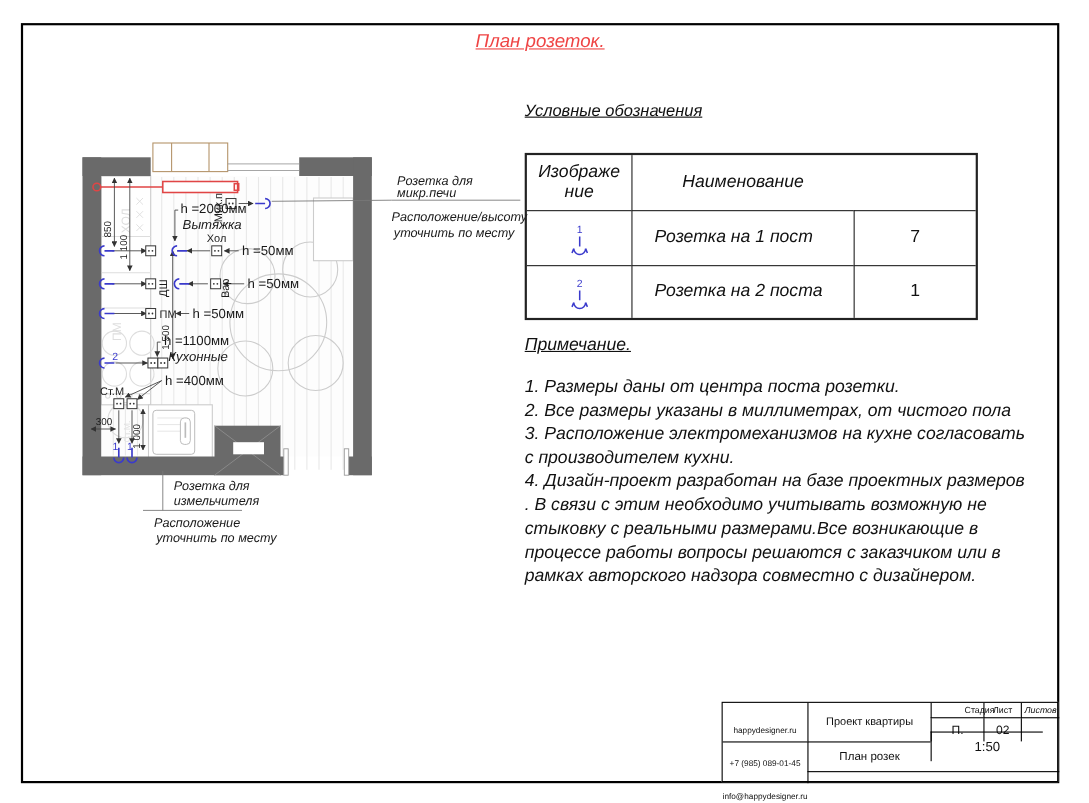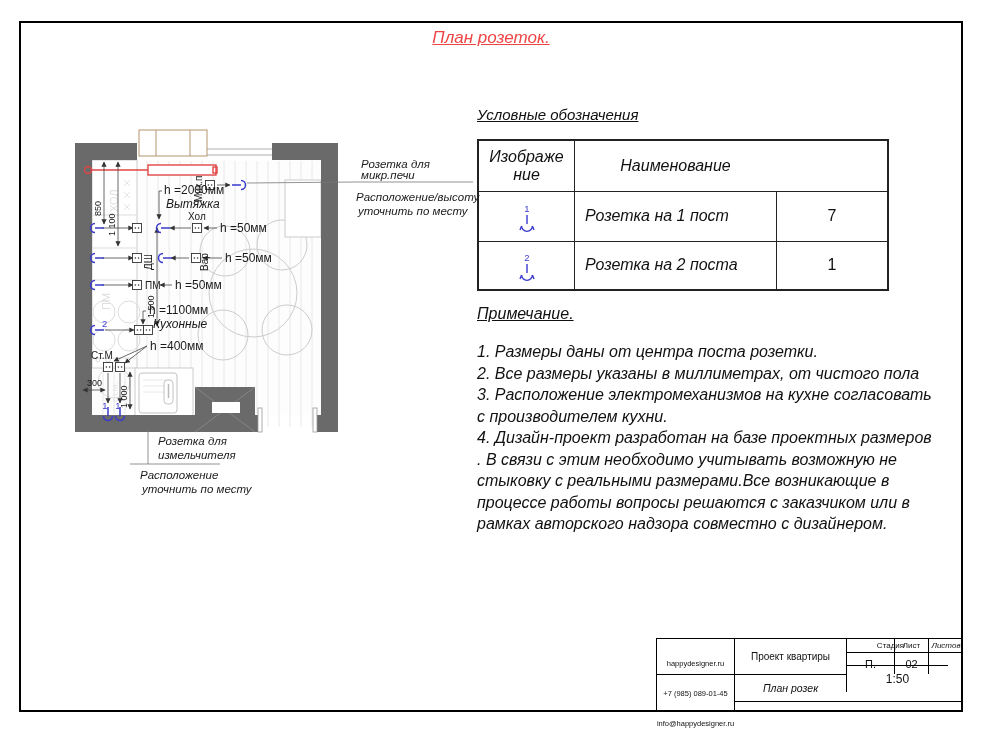--- a/index.html
+++ b/index.html
@@ -17,27 +17,27 @@
   .pt  { font-size:12px; fill:#1a1a1a; }
   .pti { font-size:12px; font-style:italic; fill:#1a1a1a; }
   .pl  { font-size:10px; fill:#1a1a1a; }
   .dim { font-size:9px; fill:#1a1a1a; }
   .co  { font-size:11.5px; font-style:italic; fill:#1a1a1a; }
   .bgl { font-size:11px; fill:#dedede; }
   .bgs { font-size:8px; fill:#e2e2e2; }
   .bd  { font-size:9.5px; fill:#3a3acc; }
 
   
-  .legend-title { position:absolute; left:477px; top:106px; font-size:15px;
+  .legend-title { position:absolute; left:477px; top:92px; font-size:15px;
     font-style:italic; text-decoration:underline; }
   .legend-table { position:absolute; left:477px; top:139px; width:412px; height:152px;
     border:2px solid #222; }
   .lt-cell { position:absolute; display:flex; align-items:center; justify-content:center;
     font-size:16px; font-style:italic; text-align:center; line-height:1.15; }
-  .lt-name { justify-content:flex-start; padding-left:10px; text-align:left; }
+  .lt-name { justify-content:flex-start; padding-left:20px; text-align:left; }
   .lt-qty  { font-style:normal; font-size:16px; }
   .lt-sym  { flex-direction:column; font-style:normal; }
   .bL { border-left:1px solid #222; } .bT { border-top:1px solid #222; }
 
   
   .notes-title { position:absolute; left:477px; top:305px; font-size:16px;
     font-style:italic; text-decoration:underline; }
   .notes-body { position:absolute; left:477px; top:341px; width:458px;
     font-size:16px; font-style:italic; line-height:21.5px; }
   .notes-body p { margin:0; }
@@ -304,17 +304,17 @@
     <div class="tb-cell tb-lab b-l b-b" style="left:271px;top:0;width:35px;height:14px;font-style:italic;">Листов</div>
     <div class="tb-cell b-l" style="left:189px;top:14px;width:48px;height:21px;font-size:11px;">П.</div>
     <div class="tb-cell b-l" style="left:237px;top:14px;width:34px;height:21px;font-size:11px;">02</div>
     <div class="tb-cell b-l" style="left:271px;top:14px;width:35px;height:21px;font-size:11px;"></div>
 
     <div class="tb-cell tb-contact b-t" style="left:0;top:35px;width:77px;height:38px;gap:21px;">
       <span>happydesigner.ru</span>
       <span>+7 (985) 089-01-45</span>
       <span>info@happydesigner.ru</span>
     </div>
-    <div class="tb-cell b-l b-t" style="left:77px;top:35px;width:112px;height:27px;font-size:10.5px;font-style:italic;">План розек</div>
+    <div class="tb-cell b-l b-t" style="left:77px;top:35px;width:112px;height:27px;font-size:10.5px;">План розек</div>
     <div class="tb-cell b-l b-t" style="left:189px;top:26px;width:102px;height:27px;font-size:12px;">1:50</div>
     <div class="tb-cell b-l b-t" style="left:77px;top:62px;width:229px;height:11px;"></div>
   </div>
 </div>
 
 </body></html>

